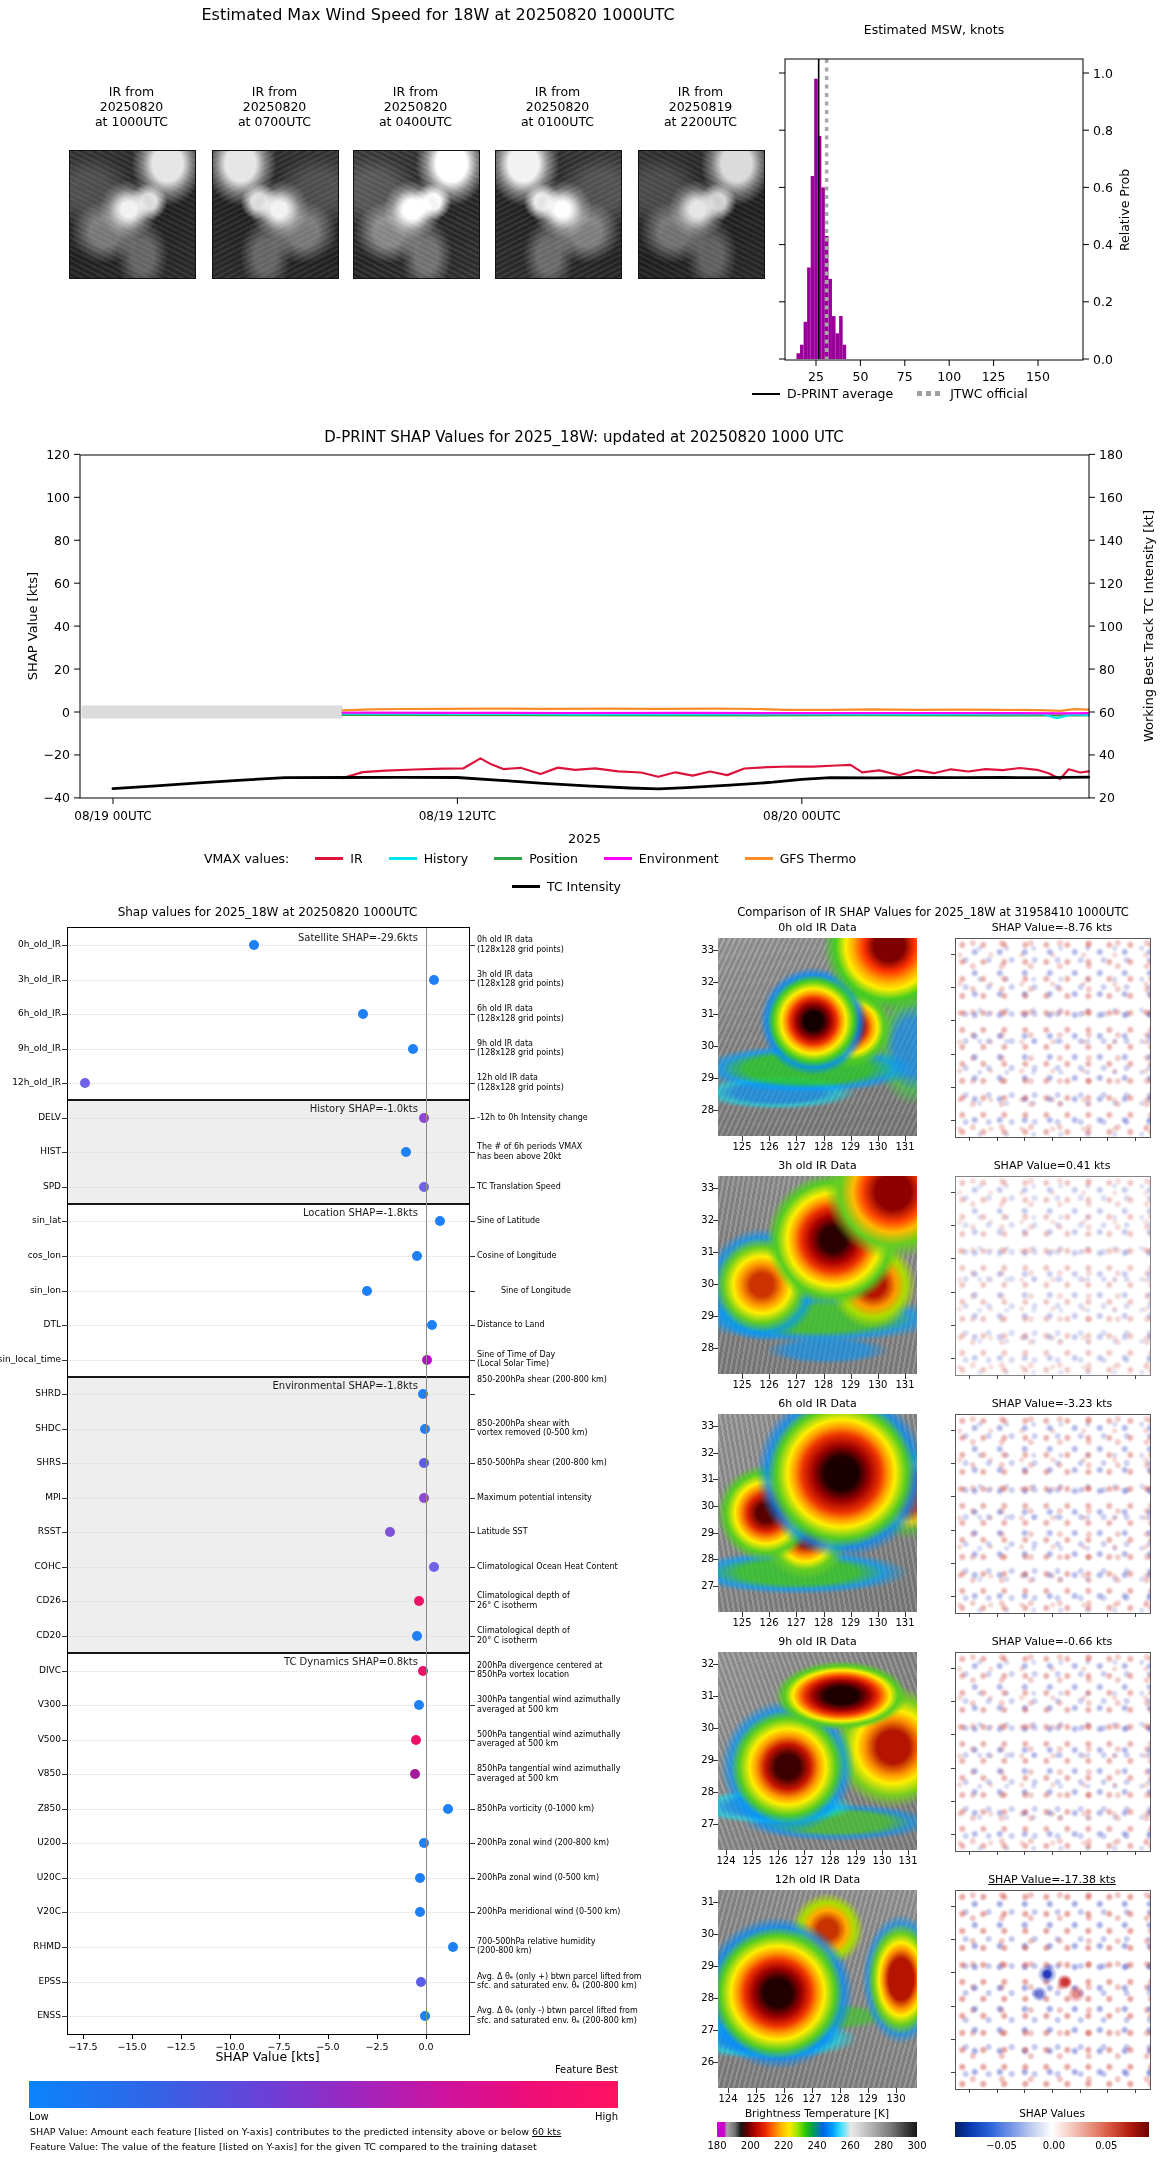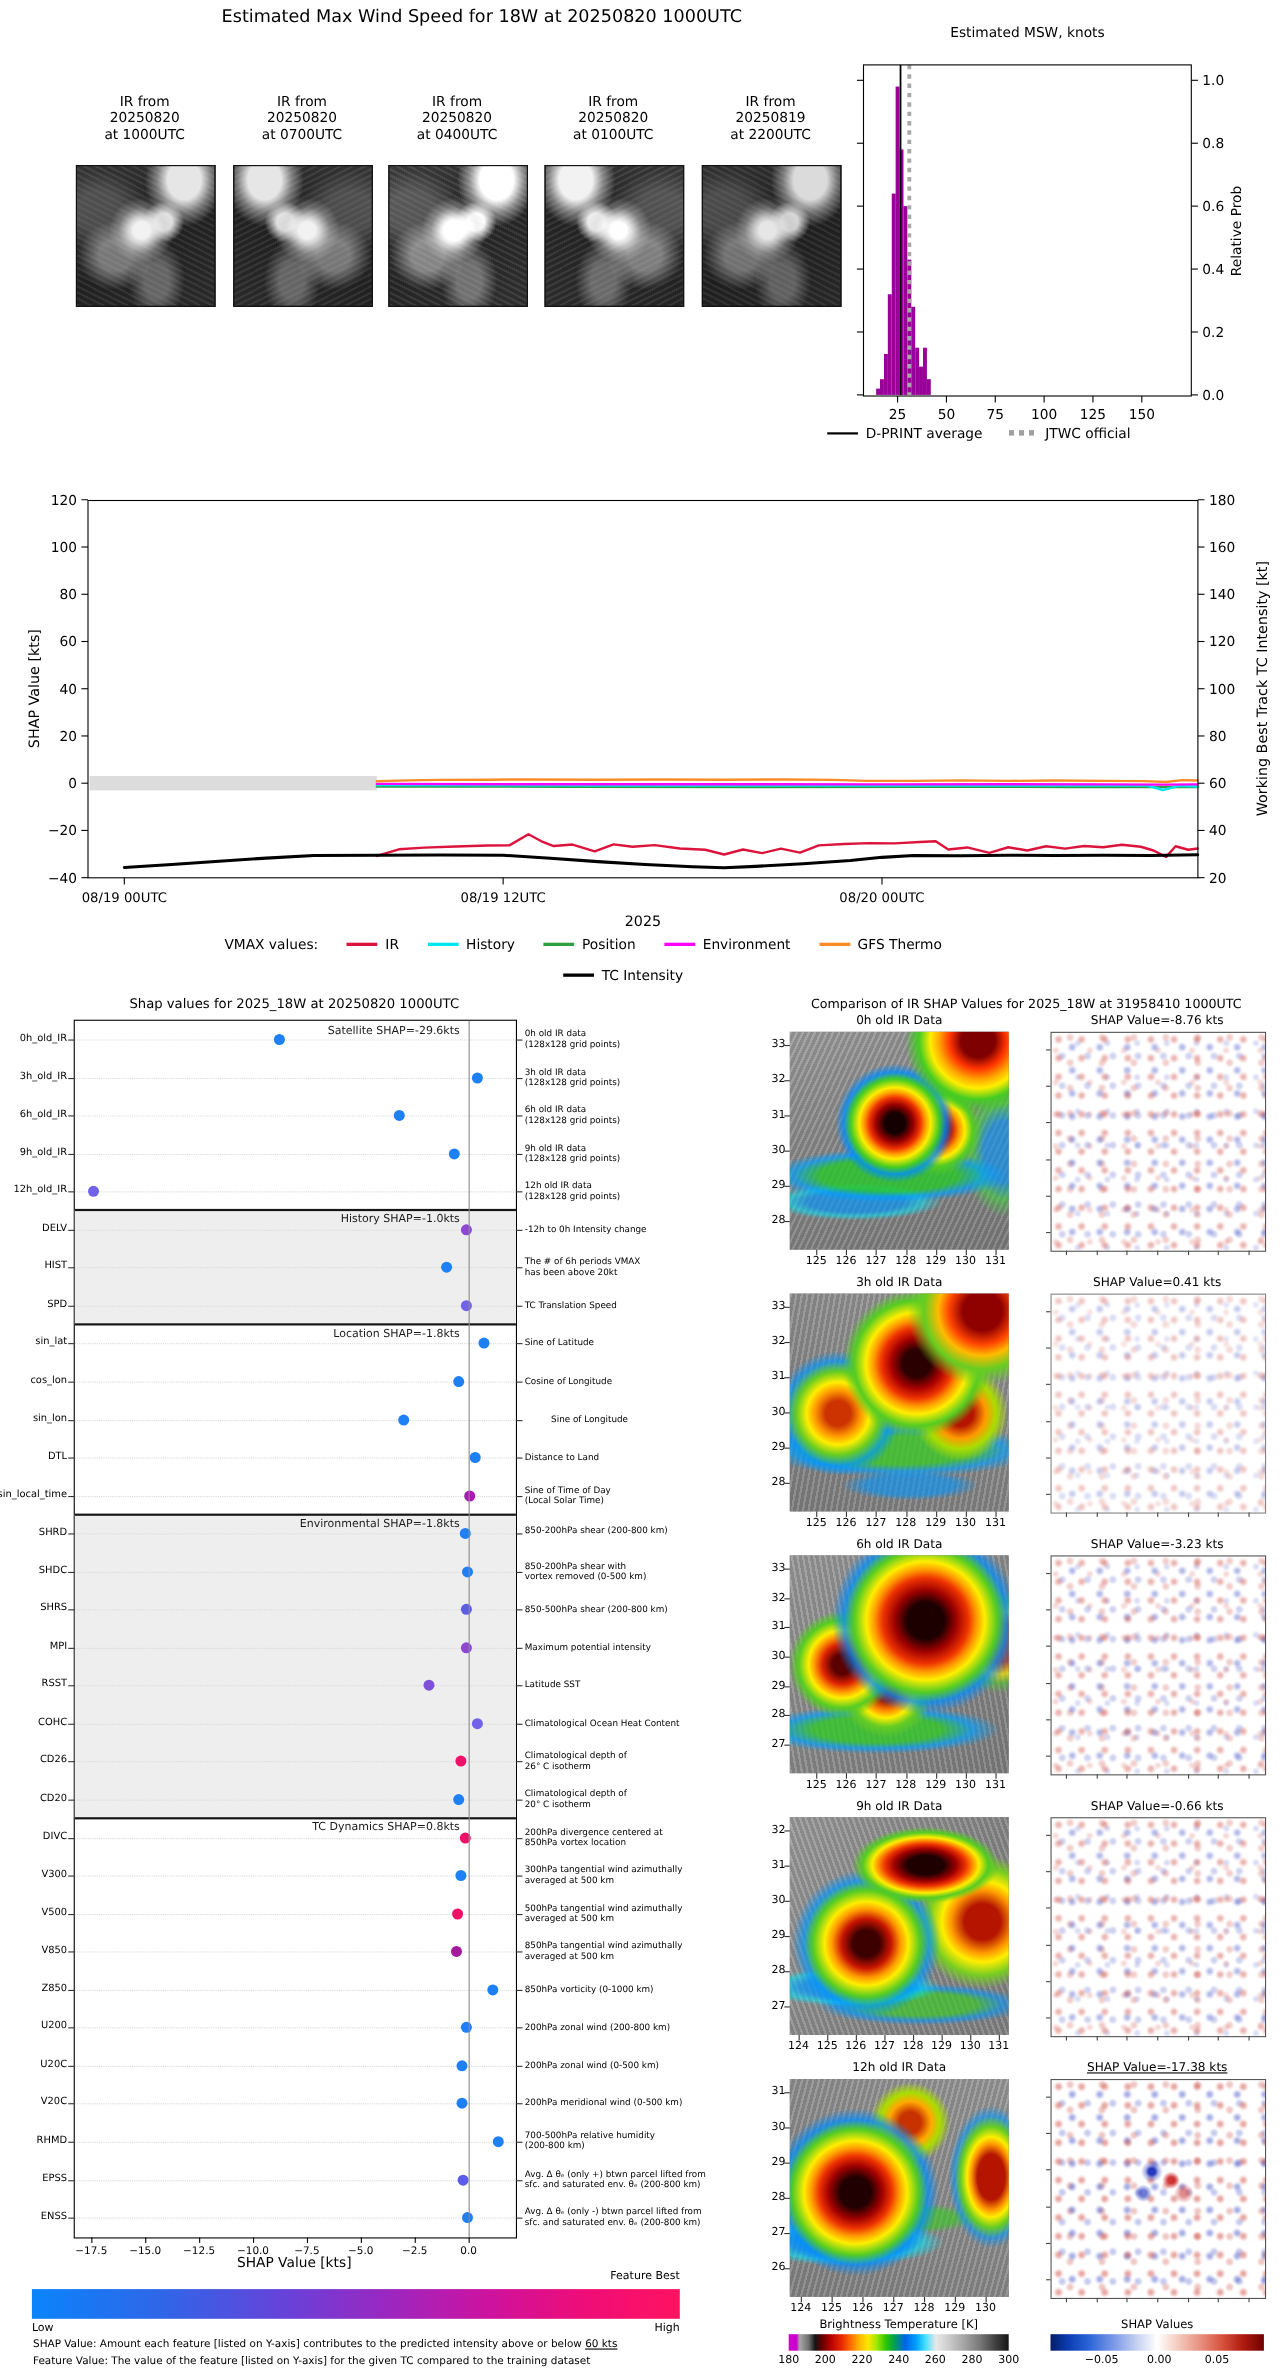--- a/index.html
+++ b/index.html
@@ -226,20 +226,21 @@
     <span class="lg-item">
       <span class="hl-solid"></span>
       <span>D-PRINT average</span>
     </span>
     <span class="lg-item">
       <span class="hl-dash"></span>
       <span>JTWC official</span>
     </span>
   </div>
 
+  <div class="abs tc" style="left:84px;top:428px;width:1000px;font-size:15px">D-PRINT SHAP Values for 2025_18W: updated at 20250820 1000 UTC</div>
   <svg id="ts-svg" class="abs" style="left:0;top:420px" width="1168" height="470" viewBox="0 0 1168 470">
       <rect x="81.4" y="285.5" width="261.2" height="13" fill="#dcdcdc"></rect>
       <polyline points="342.6,295.0 514.8,295.2 687.0,295.4 859.2,295.2 974.0,295.4 1088.8,295.4" fill="none" stroke="#2ea043" stroke-width="2.2" stroke-linejoin="round" stroke-linecap="round"></polyline>
       <polyline points="342.6,293.7 457.4,293.9 572.2,294.1 687.0,294.1 801.8,294.1 916.6,294.1 1002.7,294.1 1042.9,294.1 1057.2,298.2 1071.6,294.4 1088.8,295.0" fill="none" stroke="#00e5ee" stroke-width="2.2" stroke-linejoin="round" stroke-linecap="round"></polyline>
       <polyline points="342.6,292.6 457.4,292.9 572.2,293.0 687.0,292.9 801.8,293.1 916.6,293.0 1002.7,293.1 1060.1,293.3 1088.8,293.1" fill="none" stroke="#ff00ff" stroke-width="2.2" stroke-linejoin="round" stroke-linecap="round"></polyline>
       <polyline points="342.6,290.3 371.3,289.4 400.0,289.0 443.1,288.8 486.1,288.6 543.5,288.8 600.9,288.6 658.3,288.8 715.7,288.6 758.8,289.0 787.4,289.9 830.5,289.9 873.5,289.4 916.6,289.9 959.6,289.6 1002.7,289.9 1040.0,290.1 1060.1,290.9 1074.4,289.2 1088.8,289.6" fill="none" stroke="#f78c28" stroke-width="2.2" stroke-linejoin="round" stroke-linecap="round"></polyline>
       <polyline points="342.6,358.1 362.7,352.1 385.6,350.6 414.3,349.5 443.1,348.7 463.1,348.5 480.4,338.4 491.8,344.6 503.3,349.1 520.5,347.8 540.6,354.0 557.8,347.6 575.1,349.8 595.2,348.3 618.1,351.3 641.1,352.5 658.3,356.8 675.5,352.3 692.7,355.6 710.0,351.5 727.2,355.1 744.4,348.5 767.4,347.2 790.3,346.5 813.3,346.7 836.2,345.5 850.6,344.8 862.1,352.3 879.3,350.4 899.4,355.3 916.6,350.2 933.8,353.2 951.0,349.3 968.3,351.5 985.5,349.1 1002.7,350.2 1019.9,348.0 1037.1,349.8 1048.6,353.2 1060.1,359.0 1068.7,349.3 1080.2,352.5 1088.8,351.3" fill="none" stroke="#dc143c" stroke-width="2.2" stroke-linejoin="round" stroke-linecap="round"></polyline>
       <polyline points="113.0,368.6 156.1,365.9 199.1,362.9 242.2,360.1 285.2,357.7 342.6,357.5 400.0,357.3 457.4,357.5 500.4,360.3 543.5,363.3 586.5,365.9 629.6,368.0 658.3,368.9 687.0,367.6 730.0,365.2 773.1,362.2 801.8,359.4 830.5,357.7 873.5,357.9 916.6,357.5 959.6,357.7 1002.7,357.5 1045.8,357.7 1088.8,357.1" fill="none" stroke="#000000" stroke-width="2.8" stroke-linejoin="round" stroke-linecap="round"></polyline>
       <rect x="80" y="35" width="1009" height="343" fill="none" stroke="#000"></rect>
       <line x1="74" x2="80" y1="34.360000000000014" y2="34.360000000000014" stroke="#000"></line>
@@ -444,21 +445,21 @@
       <div class="dp-dot" style="position: absolute; left: 353.98px; top: 426.6px; background: rgb(173, 23, 181);"></div>
       <div class="dp-desc" style="position: absolute; top: 421.6px;">
         <div>Sine of Time of Day</div>
         <div>(Local Solar Time)</div>
       </div>
       <div class="dp-grid" style="position: absolute; top: 466.15px;"></div>
       <div class="dp-tickL" style="position: absolute; top: 466.15px;"></div>
       <div class="dp-tickR" style="position: absolute; top: 466.15px;"></div>
       <div class="dp-ylab" style="position: absolute; top: 460.15px;">SHRD</div>
       <div class="dp-dot" style="position: absolute; left: 350.06px; top: 461.15px; background: rgb(30, 128, 245);"></div>
-      <div class="dp-desc" style="position: absolute; top: 459px;">
+      <div class="dp-desc" style="position: absolute; top: 447px;">
         <div>850-200hPa shear (200-800 km)</div>
       </div>
       <div class="dp-grid" style="position: absolute; top: 500.7px;"></div>
       <div class="dp-tickL" style="position: absolute; top: 500.7px;"></div>
       <div class="dp-tickR" style="position: absolute; top: 500.7px;"></div>
       <div class="dp-ylab" style="position: absolute; top: 494.7px;">SHDC</div>
       <div class="dp-dot" style="position: absolute; left: 352.02px; top: 495.7px; background: rgb(30, 128, 245);"></div>
       <div class="dp-desc" style="position: absolute; top: 490.7px;">
         <div>850-200hPa shear with</div>
         <div>vortex removed (0-500 km)</div>

